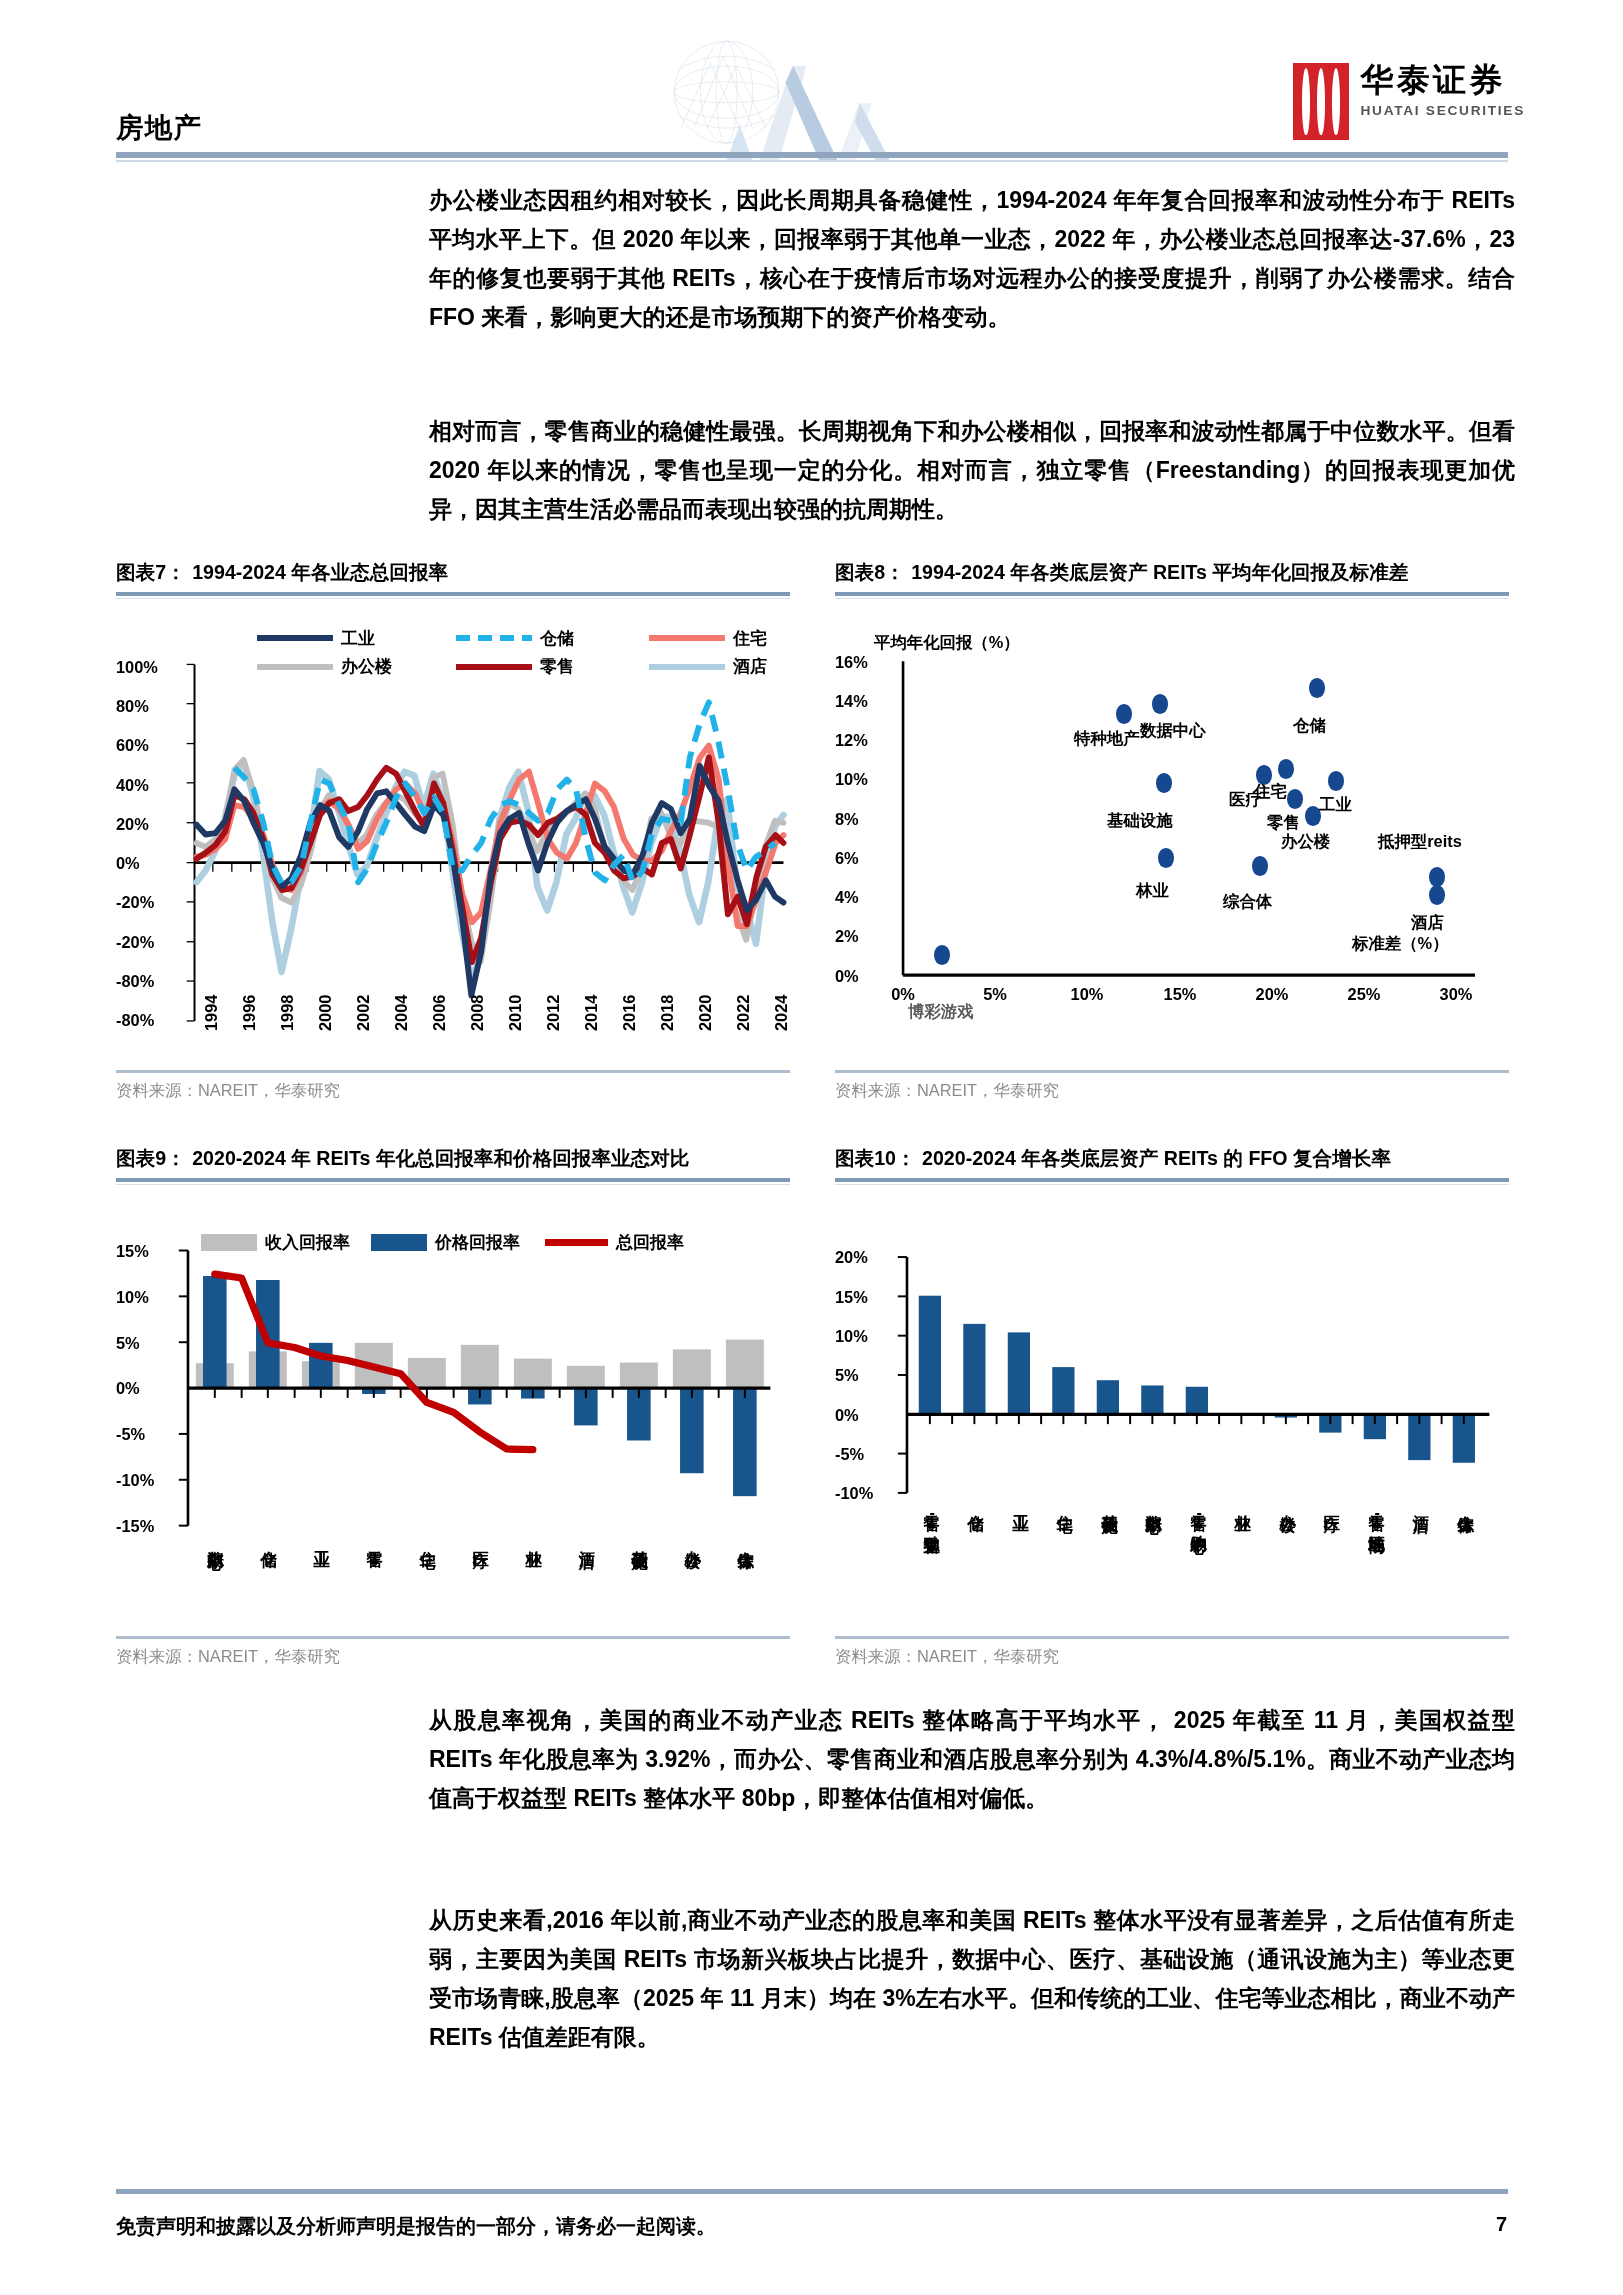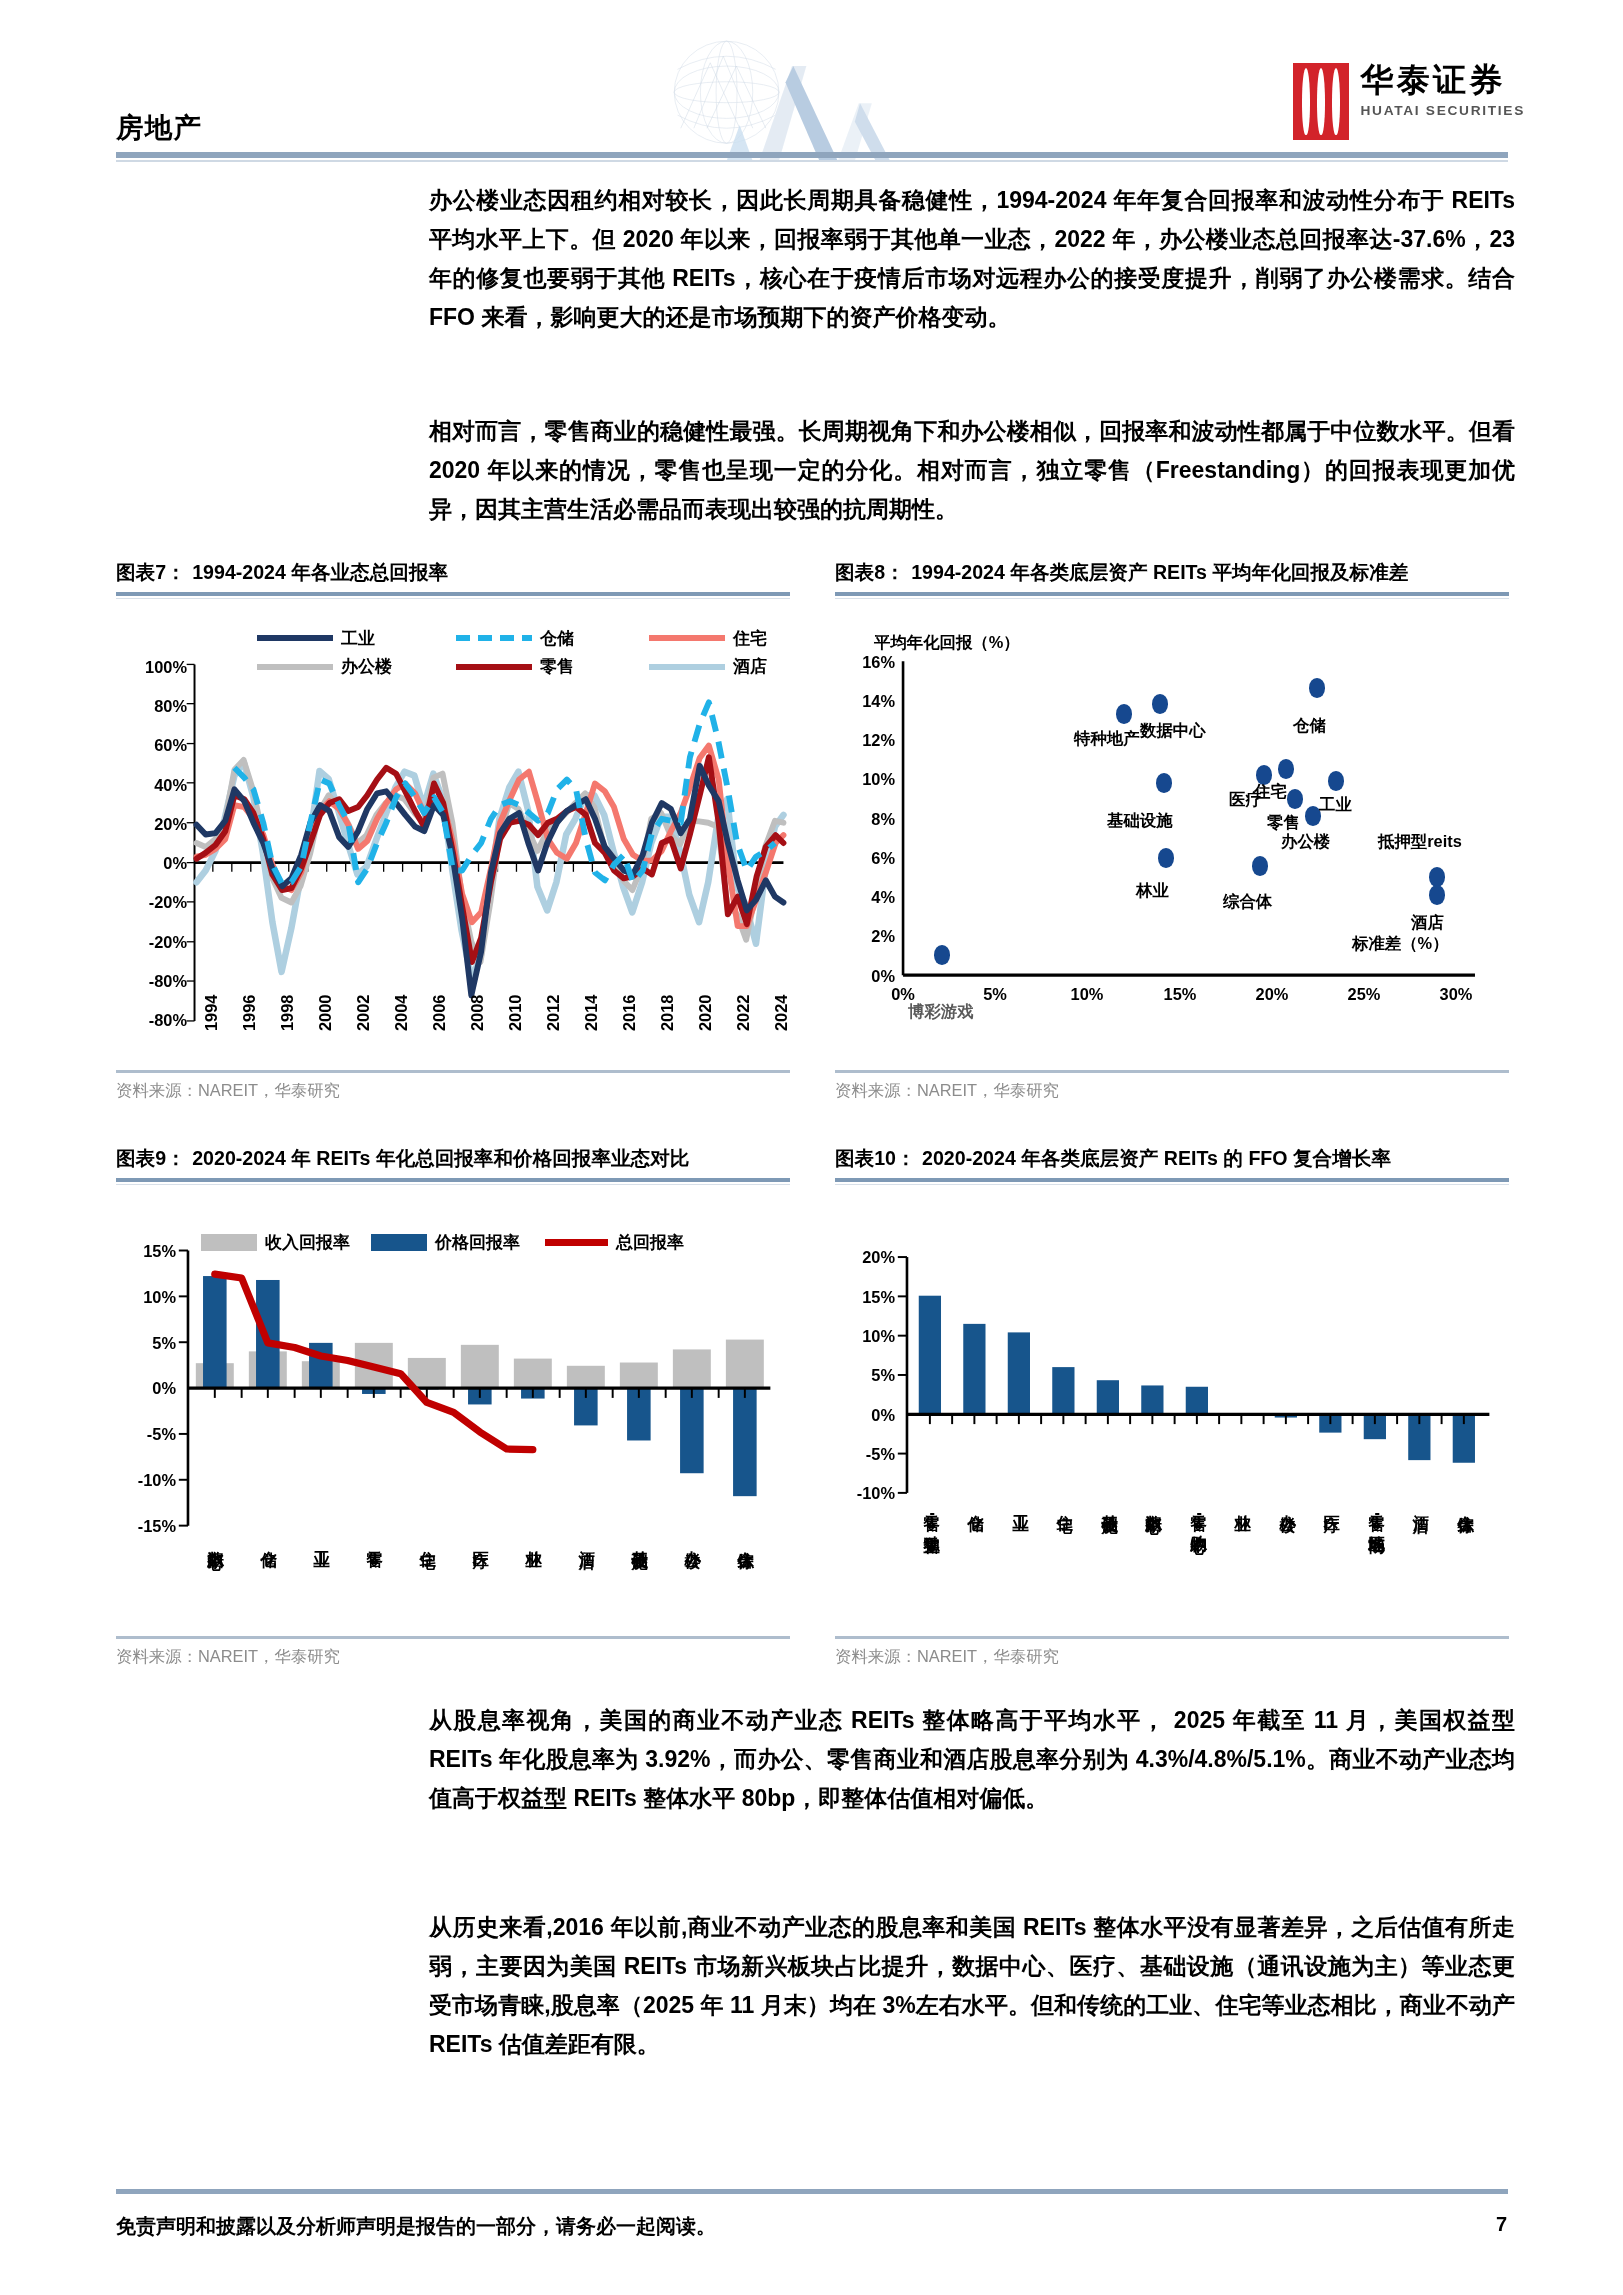--- a/index.html
+++ b/index.html
@@ -35,41 +35,41 @@
   
   .para {
     position:absolute; left:429px; width:1086px;
     font-size:23px; line-height:39px;
     text-align:justify; text-justify:inter-ideograph;
     font-weight:bold; color:#000;
   }
   .para.p1 { top:181px; }
   .para.p2 { top:412px; }
   .para.p3 { top:1701px; }
-  .para.p4 { top:1901px;margin-top:7px; }
+  .para.p4 { top:1901px; }
 
   
   .exh { position:absolute; }
   .exh-title {
     font-size:19.6px; font-weight:bold; color:#000; white-space:nowrap;
     padding-bottom:5.9px;
   }
   .exh-title .num { margin-right:6.5px; }
   .exh-rule { height:4.6px; background:#7e99b5; }
   .exh-rule2 { height:1.3px; background:#d8e0e9; margin-top:1.3px; }
   .exh-body { position:relative; }
   .exh-src {
     position:absolute; bottom:0; left:0;
     font-size:16.4px; color:#8c8c8c; white-space:nowrap;
   }
   .exh-botline { position:absolute; left:0; bottom:33px; height:2.6px; background:#aebdcd; }
 
   
   .axis-lbl { font-size:16.4px; color:#000; font-weight:bold; white-space:nowrap; position:absolute; }
-  .tick-y { position:absolute; font-size:16.4px; font-weight:bold; text-align:right; white-space:nowrap; }
+  .tick-y { position:absolute; font-size:16.4px; font-weight:bold; white-space:nowrap; }
 
   
   .legend-item { position:absolute; display:flex; align-items:center; gap:7.9px; white-space:nowrap; }
   .legend-swatch { display:block; }
   .legend-text { font-size:17px; font-weight:bold; }
 
   
   .rot-lbl {
     position:absolute; font-size:16.4px; font-weight:bold;
     writing-mode:vertical-rl; text-orientation:upright;

